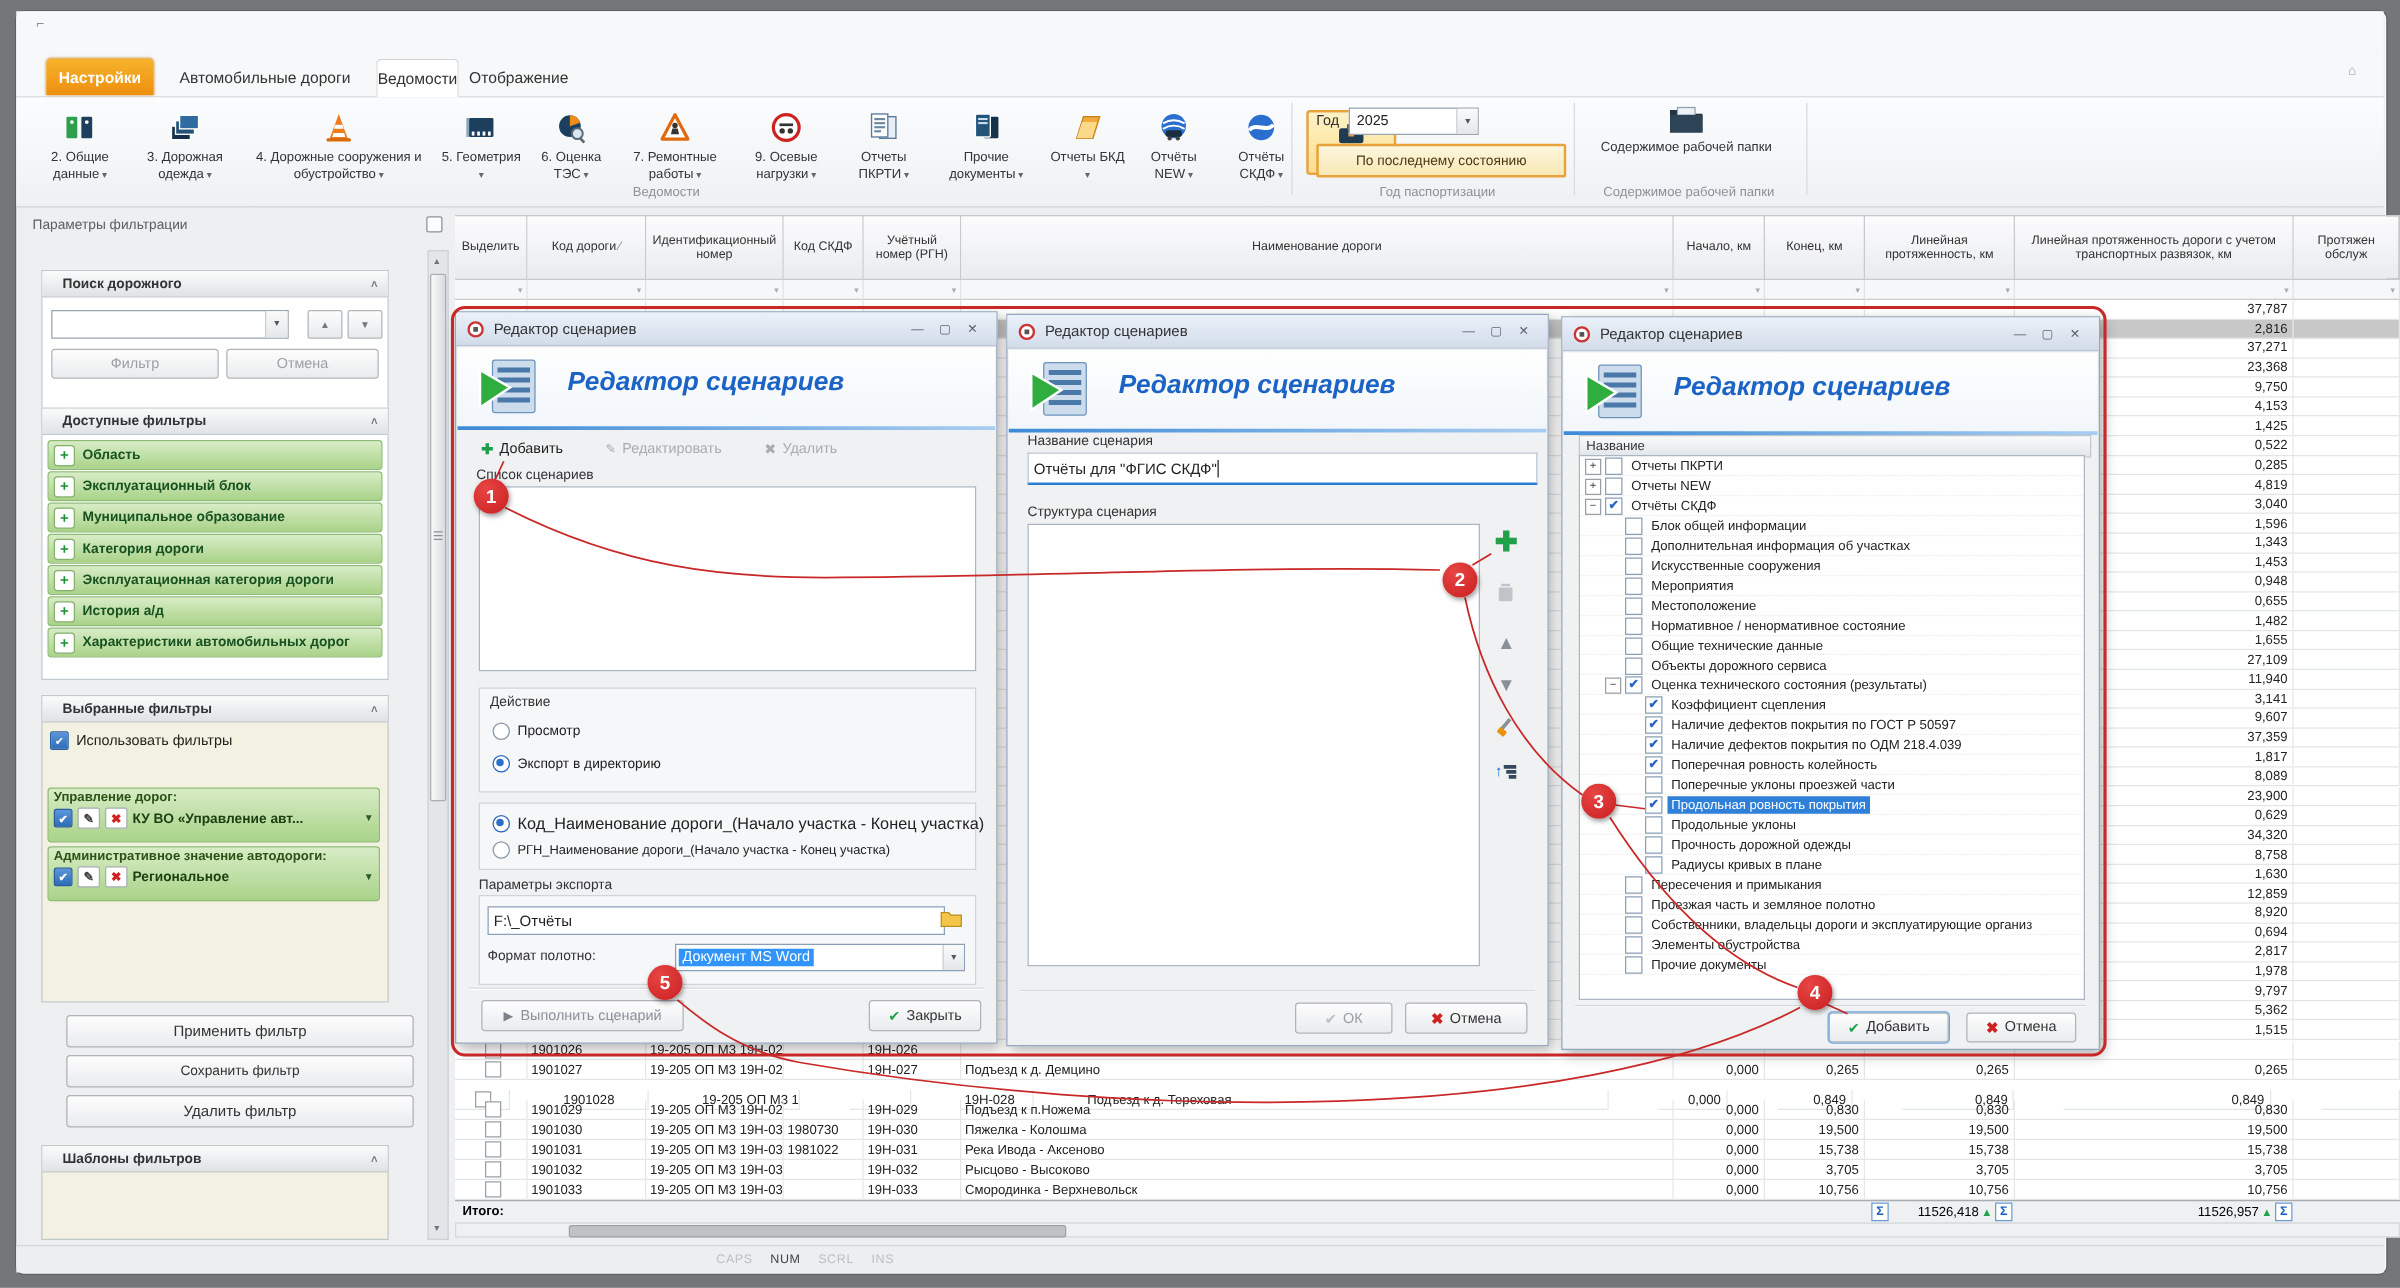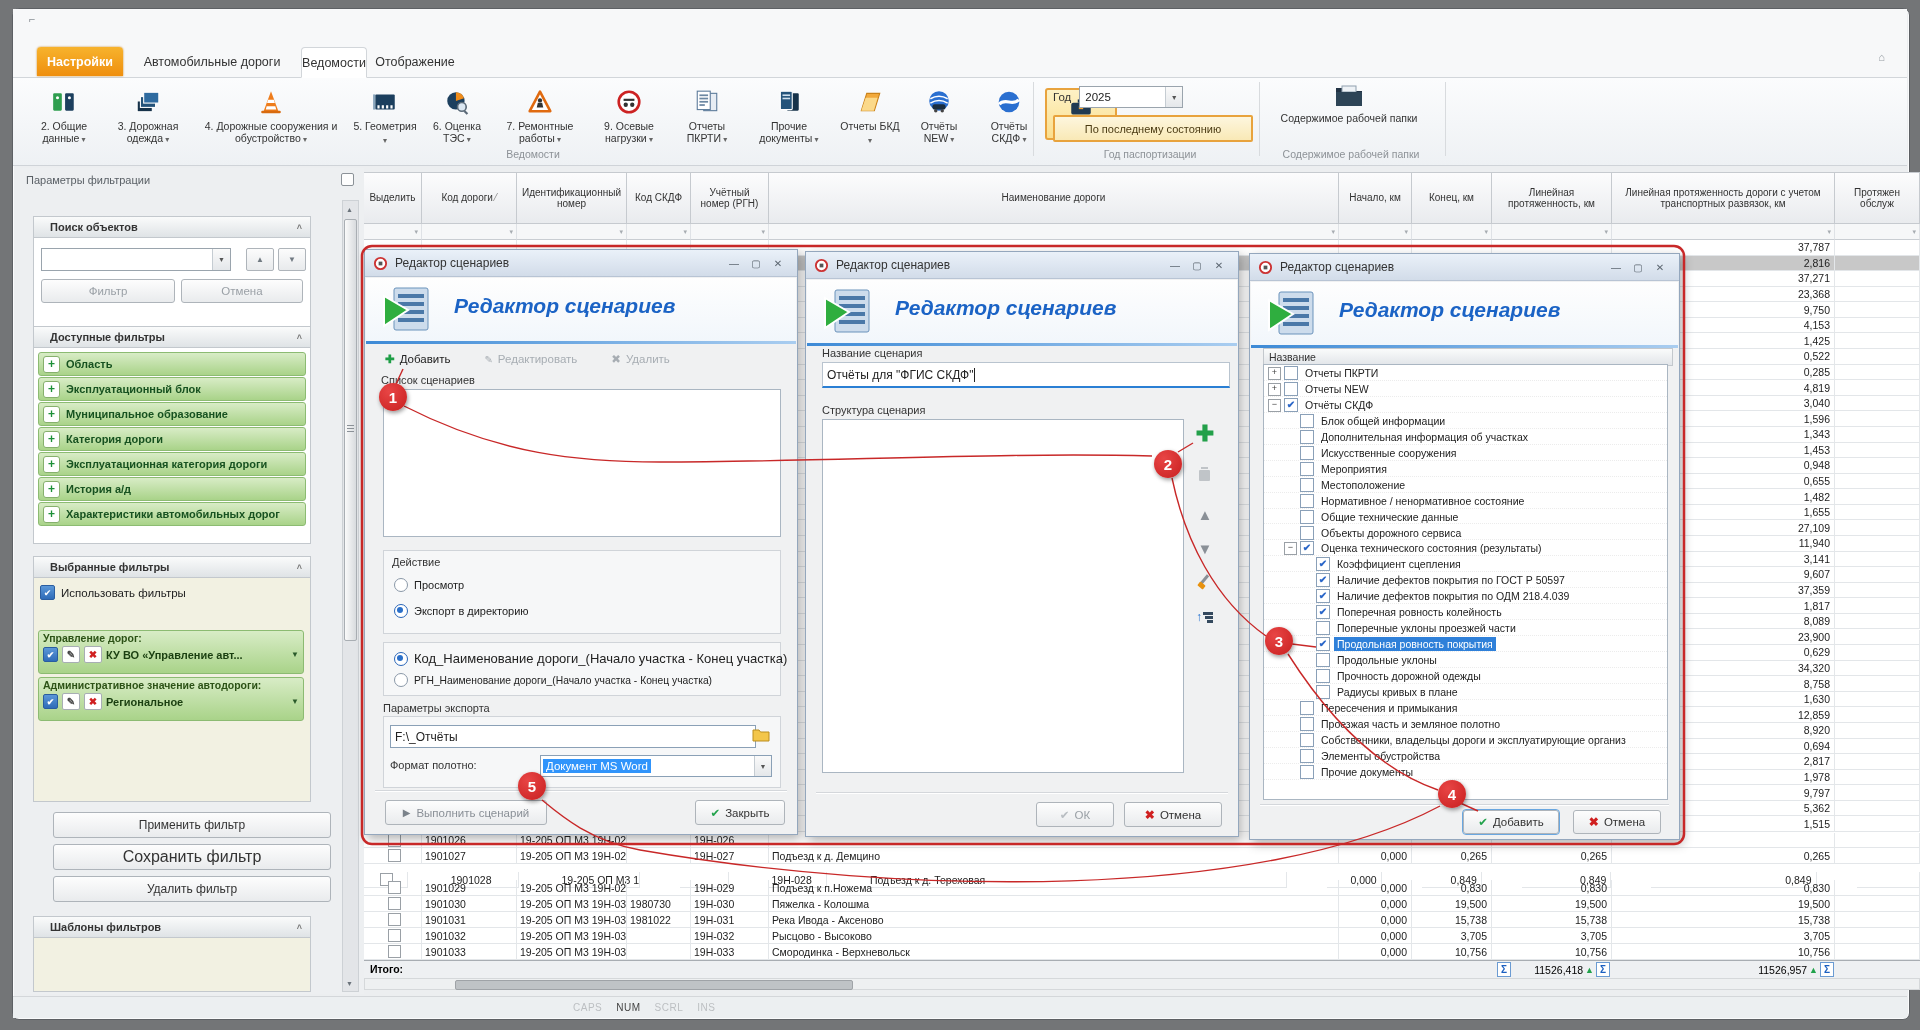--- a/index.html
+++ b/index.html
@@ -326,21 +326,21 @@
     <div class="grouplabel" style="left:1248px;width:180px;">Содержимое рабочей папки</div>
     <div class="vsep" style="left:1432px"></div>
   </div>
 
   <div id="sidebar">
     <div class="sb-title">Параметры фильтрации</div>
     <div class="pin"></div>
 
     <div class="gbox" style="top:48px;height:128px;">
       <div class="ghead">
-        <span>Поиск объектов</span>
+        <span>Поиск дорожного</span>
         <span class="caret">˄</span>
       </div>
     </div>
     <div class="combo" style="left:21px;top:80px;width:188px;">
       <span style="flex:1"></span>
         <span class="dd">▼</span>
     </div>
     <div class="sqbtn" style="left:226px;top:80px;">▲</div>
     <div class="sqbtn" style="left:258px;top:80px;">▼</div>
     <div class="btn dis" style="left:21px;top:111px;width:132px;height:22px;">
@@ -423,21 +423,21 @@
               </span>
               <span style="flex: 1 1 0%; white-space: nowrap; overflow: hidden;">Региональное</span>
               <span style="font-size: 8px; color: rgb(42, 90, 42);">▼</span>
             </div>
           </div>
         </div>
     </div>
 
     <div id="sb-buttons">
         <div class="btn" style="left: 33px; top: 644px; width: 276px; height: 24px; font-size: 12px;">Применить фильтр</div>
-        <div class="btn" style="left: 33px; top: 676px; width: 276px; height: 24px; font-size: 16px;">Сохранить фильтр</div>
+        <div class="btn" style="left: 33px; top: 676px; width: 276px; height: 24px; font-size: 11px;">Сохранить фильтр</div>
         <div class="btn" style="left: 33px; top: 708px; width: 276px; height: 24px; font-size: 12px;">Удалить фильтр</div>
       </div>
 
     <div class="gbox" style="top:748px;height:74px;background:#f2f1e2;">
       <div class="ghead">
         <span>Шаблоны фильтров</span>
         <span class="caret">˄</span>
       </div>
     </div>
 

